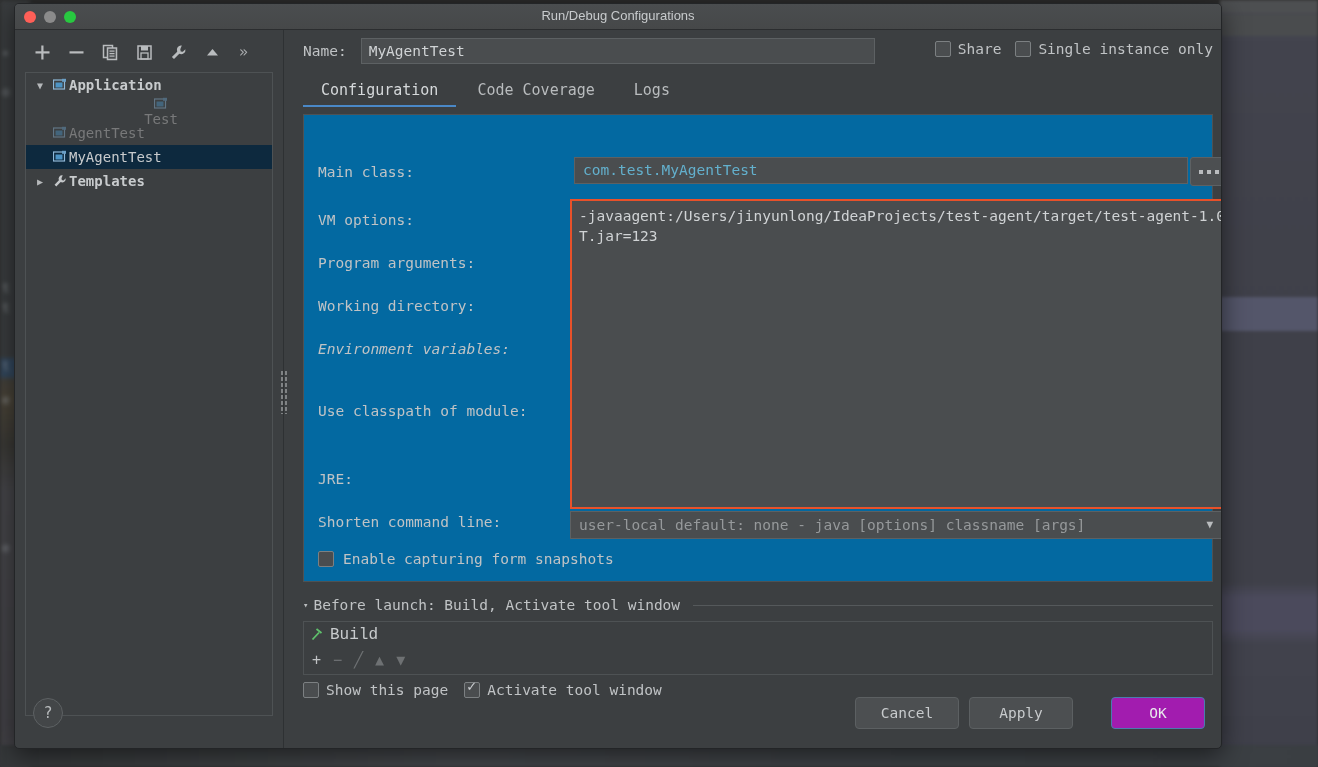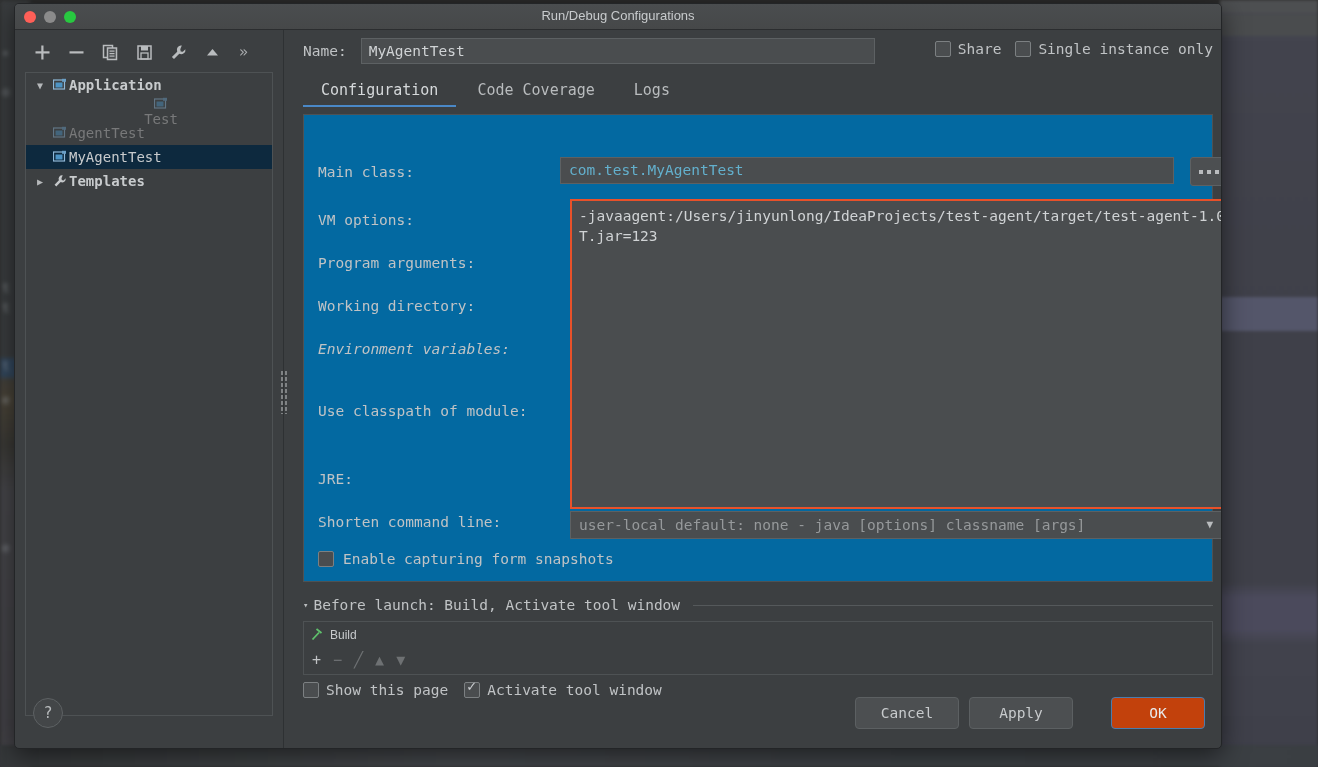--- a/index.html
+++ b/index.html
@@ -157,21 +157,21 @@
 
   .snaprow { position:absolute; left:14px; top:428px; display:flex; align-items:center; gap:9px;margin-top:8px; }
 
   
   #blhead { position:absolute; left:12px; top:566px; right:8px; height:18px; display:flex; align-items:center; gap:5px; }
   #blhead .tri { color:#b9bcbe; font-size:9px; }
   #blhead .txt { color:#c0c3c5; font-size:14.5px; font-family:"DejaVu Sans Mono", monospace; white-space:nowrap; }
   #blhead .rule { flex:1; height:1px; background:#55595b; margin-left:8px; }
 
   #bllist { position:absolute; left:12px; top:591px; right:8px; height:26px; border:1px solid #4e5254; background:#3c3f41; display:flex; align-items:center; padding-left:6px; gap:6px; }
-  #bllist .lbl2 { color:#c8cbcd; font-size:12px; font-family:Liberation Sans, sans-serif; }
+  #bllist .lbl2 { color:#c8cbcd; font-size:16px; font-family:Liberation Mono, monospace; }
 
   #bltoolbar { position:absolute; left:12px; top:617px; right:8px; height:27px; border:1px solid #4e5254; border-top:none; background:#3c3f41; display:flex; align-items:center; padding-left:8px; gap:12px; }
   #bltoolbar span { color:#c0c3c5; font-size:15px; line-height:1; }
   #bltoolbar span.dim { color:#6e7173; }
 
   #blchecks { position:absolute; left:12px; top:652px; display:flex; align-items:center; gap:16px; }
 
   
   #footer { position:absolute; left:0; right:0; bottom:0; height:62px; }
   #helpbtn {
@@ -180,21 +180,21 @@
     display:flex; align-items:center; justify-content:center; font-size:15px;
     font-family:"DejaVu Sans Mono", monospace;
   }
   .fbtn {
     position:absolute; top:11px; height:30px; border-radius:4px;
     display:flex; align-items:center; justify-content:center;
     font-size:14.5px; font-family:"DejaVu Sans Mono", monospace;
   }
   #cancelbtn { right:262px; width:102px; background:#4c4f51; border:1px solid #5c6062; color:#c8cbcd; }
   #applybtn  { right:148px; width:102px; background:#4c4f51; border:1px solid #5c6062; color:#c8cbcd; }
-  #okbtn     { right:16px;  width:92px;  background:#c2410c; border:1px solid #4a7cae; color:#e8eaec; }
+  #okbtn     { right:16px;  width:92px;  background:#a21caf; border:1px solid #4a7cae; color:#e8eaec; }
 </style>
 </head>
 <body>
 
 <div id="backdrop">
   <div class="bd-left">
     <div class="selrow" style="top:358px;"></div>
     <div class="ln" style="top:46px;">‣</div>
     <div class="ln" style="top:84px;">o</div>
     <div class="ln" style="top:280px;">t</div>
@@ -375,21 +375,21 @@
         <div class="frow" style="top:285px;">
           <div class="lbl">Use classpath of module:</div>
         </div>
         <div class="frow" style="top:353px;">
           <div class="lbl">JRE:</div>
         </div>
         <div class="frow" style="top:396px;">
           <div class="lbl">Shorten command line:</div>
         </div>
 
-        <div class="tinput" style="position:absolute; left:256px; top:42px; width:614px;">
+        <div class="tinput" style="position:absolute; left:270px; top:42px; width:614px;">
           <span id="mainclass">com.test.MyAgentTest</span>
         </div>
         <div id="browsebtn" style="left:886px; top:42px; position:absolute;">
           <i></i>
           <i></i>
           <i></i>
         </div>
 
         <div id="vmbox">
           <div id="vmtext">-javaagent:/Users/jinyunlong/IdeaProjects/test-agent/target/test-agent-1.0-SNAPSHOT.jar=123</div>

